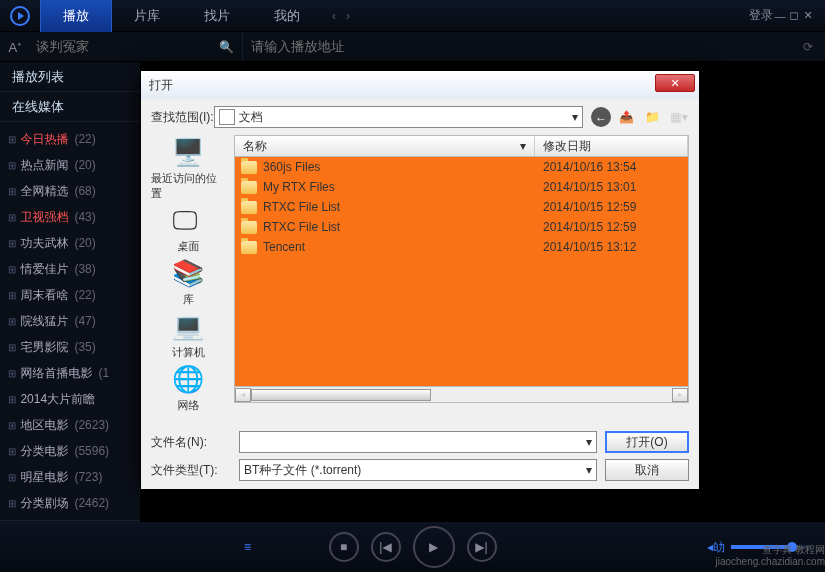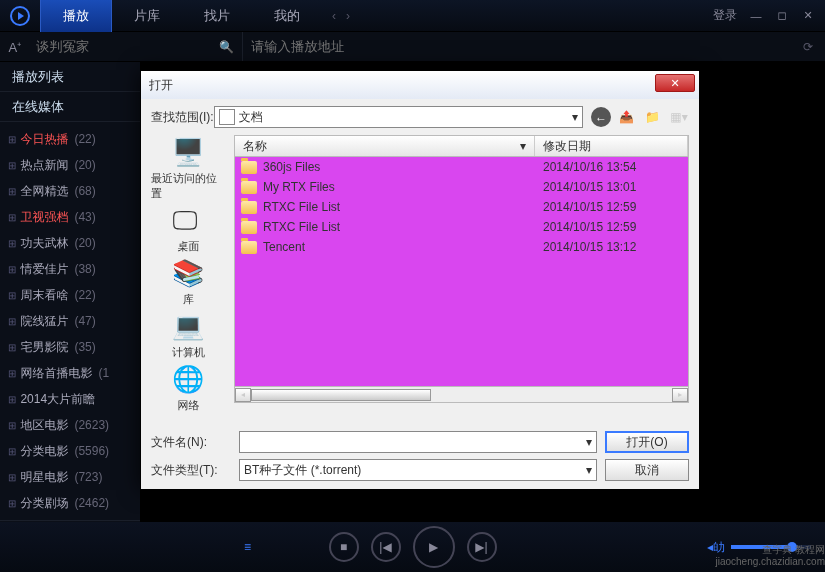--- a/index.html
+++ b/index.html
@@ -5,21 +5,21 @@
 *{margin:0;padding:0;box-sizing:border-box;font-family:"Microsoft YaHei",Tahoma,sans-serif}
 body{width:825px;height:572px;background:#0b0f18;color:#ccc;overflow:hidden;position:relative;font-size:12px}
 .topbar{height:32px;background:linear-gradient(#0d1525,#070b13);display:flex;align-items:center;border-bottom:1px solid #000}
 .logo{width:40px;display:flex;justify-content:center;align-items:center}
 .logo-circle{width:20px;height:20px;border:2px solid #3a7aff;border-radius:50%;position:relative}
 .logo-circle::after{content:"";position:absolute;width:0;height:0;border-left:6px solid #3a7aff;border-top:4px solid transparent;border-bottom:4px solid transparent;left:6px;top:4px}
 .tabs{display:flex;height:32px}
 .tab{padding:0 22px;display:flex;align-items:center;color:#aab;cursor:pointer;font-size:13px}
 .tab.active{background:linear-gradient(#1a4db8,#0d3289);color:#fff;border-right:1px solid #2a5ac4;border-left:1px solid #2a5ac4}
 .nav-arrows{margin-left:10px;color:#556;display:flex;gap:8px}
-.topright{margin-left:auto;display:flex;align-items:center;gap:12px;padding-right:10px;color:#889}
+.topright{margin-left:auto;display:flex;align-items:center;padding-right:10px;color:#889}
 .winbtn{width:14px;height:14px;display:flex;align-items:center;justify-content:center;cursor:pointer;font-size:11px}
 .searchbar{height:30px;background:#0a0e16;display:flex;align-items:center;border-bottom:1px solid #000}
 .afont{width:30px;text-align:center;color:#889;font-size:13px}
 .sinput{flex:0 0 155px;background:transparent;border:none;color:#667;padding:0 6px;outline:none}
 .sicon{color:#667;margin-right:8px}
 .addrinput{flex:1;background:transparent;border:none;color:#555;padding:0 8px;outline:none;border-left:1px solid #1a1f2a;height:100%}
 .refresh{margin-left:auto;color:#556;padding:0 12px}
 .main{display:flex;height:calc(100% - 62px - 50px)}
 .sidebar{width:140px;background:#0b0f18;overflow:hidden}
 .shdr{height:30px;display:flex;align-items:center;padding-left:12px;color:#cde;font-size:13px;border-bottom:1px solid #1a1f2a}
@@ -50,21 +50,21 @@
 .dcombo .ficon{width:16px;height:16px;background:#fff;border:1px solid #888;margin-right:4px}
 .dtools{display:flex;gap:6px;margin-left:8px}
 .dtool{width:20px;height:20px;display:flex;align-items:center;justify-content:center;cursor:pointer}
 .darea{flex:1;display:flex;padding:0 10px 6px;gap:8px}
 .dplaces{width:75px;display:flex;flex-direction:column;align-items:center;gap:4px;padding-top:2px}
 .dplace{display:flex;flex-direction:column;align-items:center;font-size:11px;color:#333;gap:2px;cursor:pointer}
 .dpic{width:32px;height:32px}
 .dfiles{flex:1;display:flex;flex-direction:column}
 .dheaders{height:22px;background:linear-gradient(#fff,#e6e6e6);border:1px solid #bbb;display:flex;font-size:12px;color:#333}
 .dhcell{padding:3px 8px;border-right:1px solid #ccc;display:flex;justify-content:space-between;align-items:center}
-.dlist{border:1px solid #bbb;border-top:none;background:#d946ef;height:230px;overflow:hidden;font-size:12px}
+.dlist{border:1px solid #bbb;border-top:none;background:#f97316;height:230px;overflow:hidden;font-size:12px}
 .drow{height:20px;display:flex;align-items:center;padding:0;color:#333}
 .dfname{width:300px;display:flex;align-items:center;padding-left:6px;gap:6px}
 .dfdate{padding-left:8px}
 .foldericon{width:16px;height:13px;background:linear-gradient(#ffe9a8,#f5c14e);border-radius:2px;position:relative}
 .foldericon::before{content:"";position:absolute;top:-3px;left:0;width:7px;height:3px;background:#f5c14e;border-radius:1px 1px 0 0}
 .dscroll{height:16px;border:1px solid #bbb;border-top:none;background:#eee;display:flex;align-items:center}
 .dsbtn{width:16px;height:14px;background:linear-gradient(#fff,#ddd);border:1px solid #999;display:flex;align-items:center;justify-content:center;font-size:8px}
 .dstrack{flex:1;height:14px;position:relative}
 .dsbar{position:absolute;left:0;width:180px;height:12px;top:1px;background:linear-gradient(#fff,#ccc);border:1px solid #999}
 .dbot{padding:8px 10px;display:flex;flex-direction:column;gap:6px}

